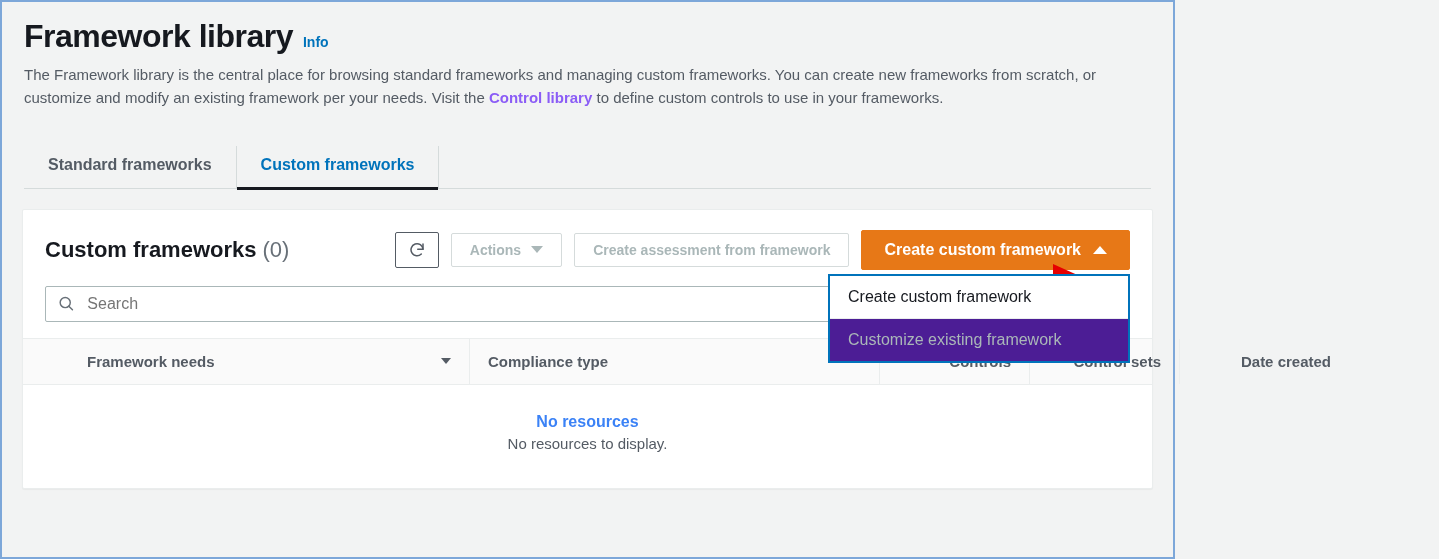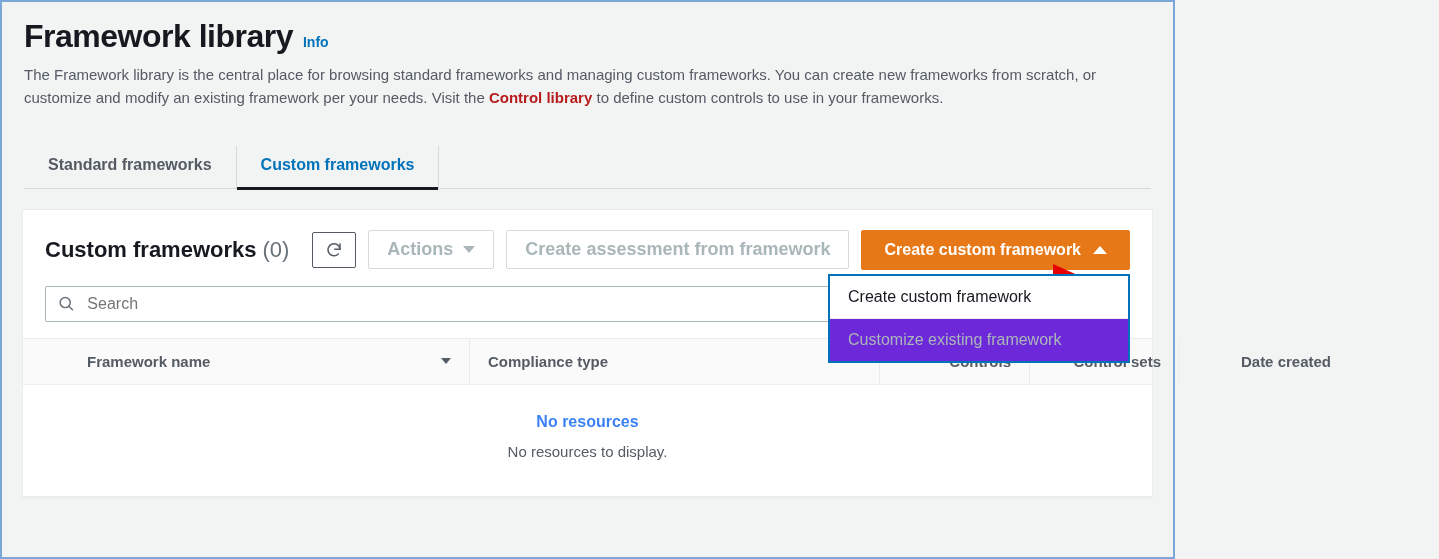--- a/index.html
+++ b/index.html
@@ -38,21 +38,21 @@
       cursor: pointer;
     }
     .page-desc {
       margin-top: 8px;
       color: #545b64;
       font-size: 15px;
       line-height: 1.55;
       max-width: 1380px;
     }
     .inline-link {
-      color: #b91c1c;
+      color: #8b5cf6;
       font-weight: 700;
       cursor: pointer;
     }
     .tabs {
       margin-top: 36px;
       border-bottom: 1.5px solid #d5dbdb;
       display: flex;
       gap: 0;
       padding-left: 0;
     }
@@ -110,21 +110,21 @@
       display: flex;
       gap: 12px;
       align-items: center;
       position: relative;
     }
     .btn {
       border: 1.5px solid #545b64;
       background: #fff;
       color: #545b64;
       font-weight: 700;
-      font-size: 18px;
+      font-size: 14px;
       padding: 8px 18px;
       border-radius: 2px;
       cursor: pointer;
       display: inline-flex;
       align-items: center;
       gap: 10px;
     }
     .btn.icon-only {
       padding: 8px 12px;
     }
@@ -213,41 +213,41 @@
       padding: 28px 0 36px 0;
     }
     .empty-title {
       font-weight:700;
       font-size:16px;
       color:#3b82f6;
     }
     .empty-desc {
       color:#545b64;
       font-size:15px;
-      margin-top:12px;
+      margin-top:4px;
     }
     .dropdown-menu {
       position:absolute;
       top: 44px;
       right:0;
       width: 302px;
       background:#fff;
       border:2px solid #0073bb;
       z-index: 20;
     }
     .dropdown-item {
       padding: 12px 18px;
       font-size:16px;
       color:#16191f;
       cursor:pointer;
     }
     .dropdown-item.disabled {
       color:#aab7b8;
       border-top:1px solid #eaeded;
-      background:#6d28d9;
+      background:#4c1d95;
       cursor:default;
     }
     .arrow-annotation {
       position:absolute;
       top: 54px;
       left: 900px;
       width: 170px;
       height: 36px;
       pointer-events:none;
     }
@@ -312,21 +312,21 @@
           <circle cx="10" cy="10" r="7"></circle>
           <line x1="20" y1="20" x2="15" y2="15" stroke-linecap="round"></line>
         </svg>
         <input class="search-input" type="text" placeholder="Search" style="">
       </div>
     </div>
 
     <div class="table-header">
       <div class="th chk"></div>
       <div class="th name">
-        <span>Framework name</span>
+        <span>Framework needs</span>
         <span class="sort-caret"></span>
       </div>
       <div class="th comp">
         <span>Compliance type</span>
       </div>
       <div class="th ctrl">
         <span>Controls</span>
       </div>
       <div class="th sets">
         <span>Control sets</span>

